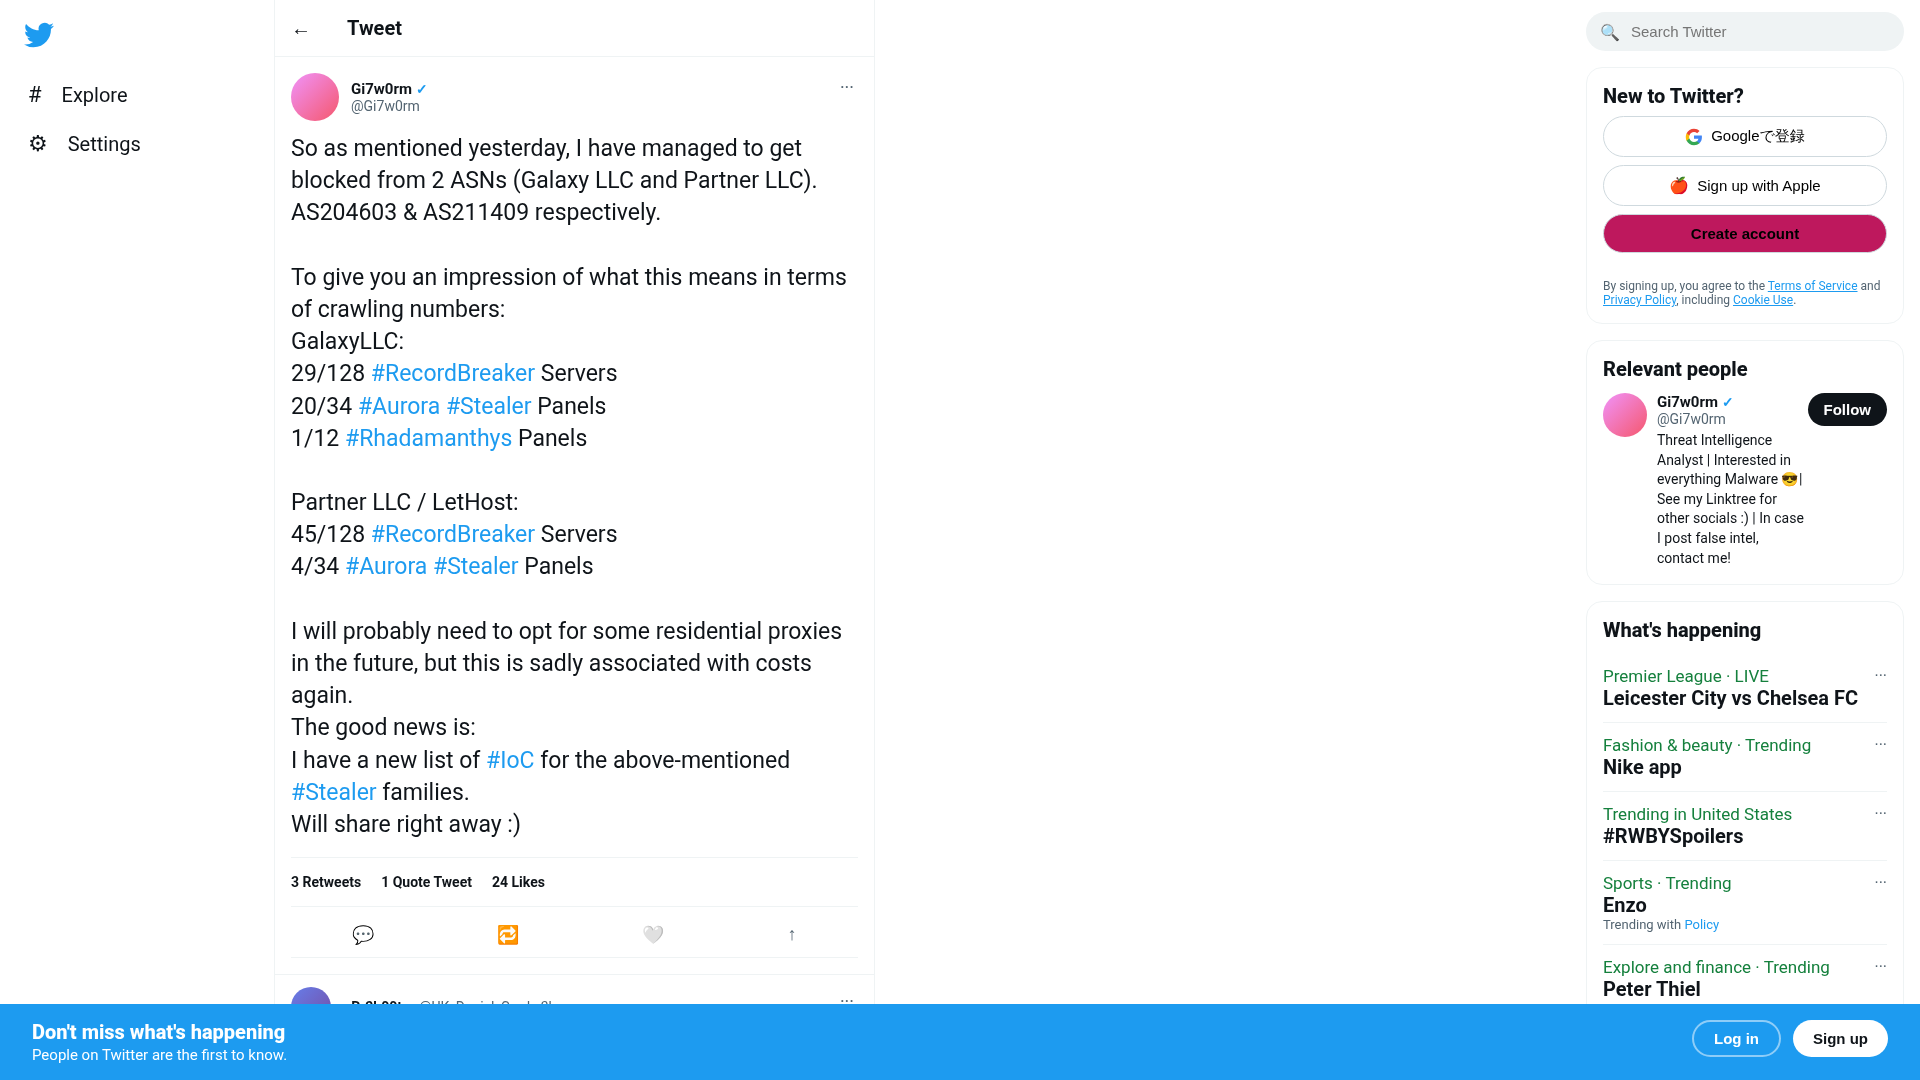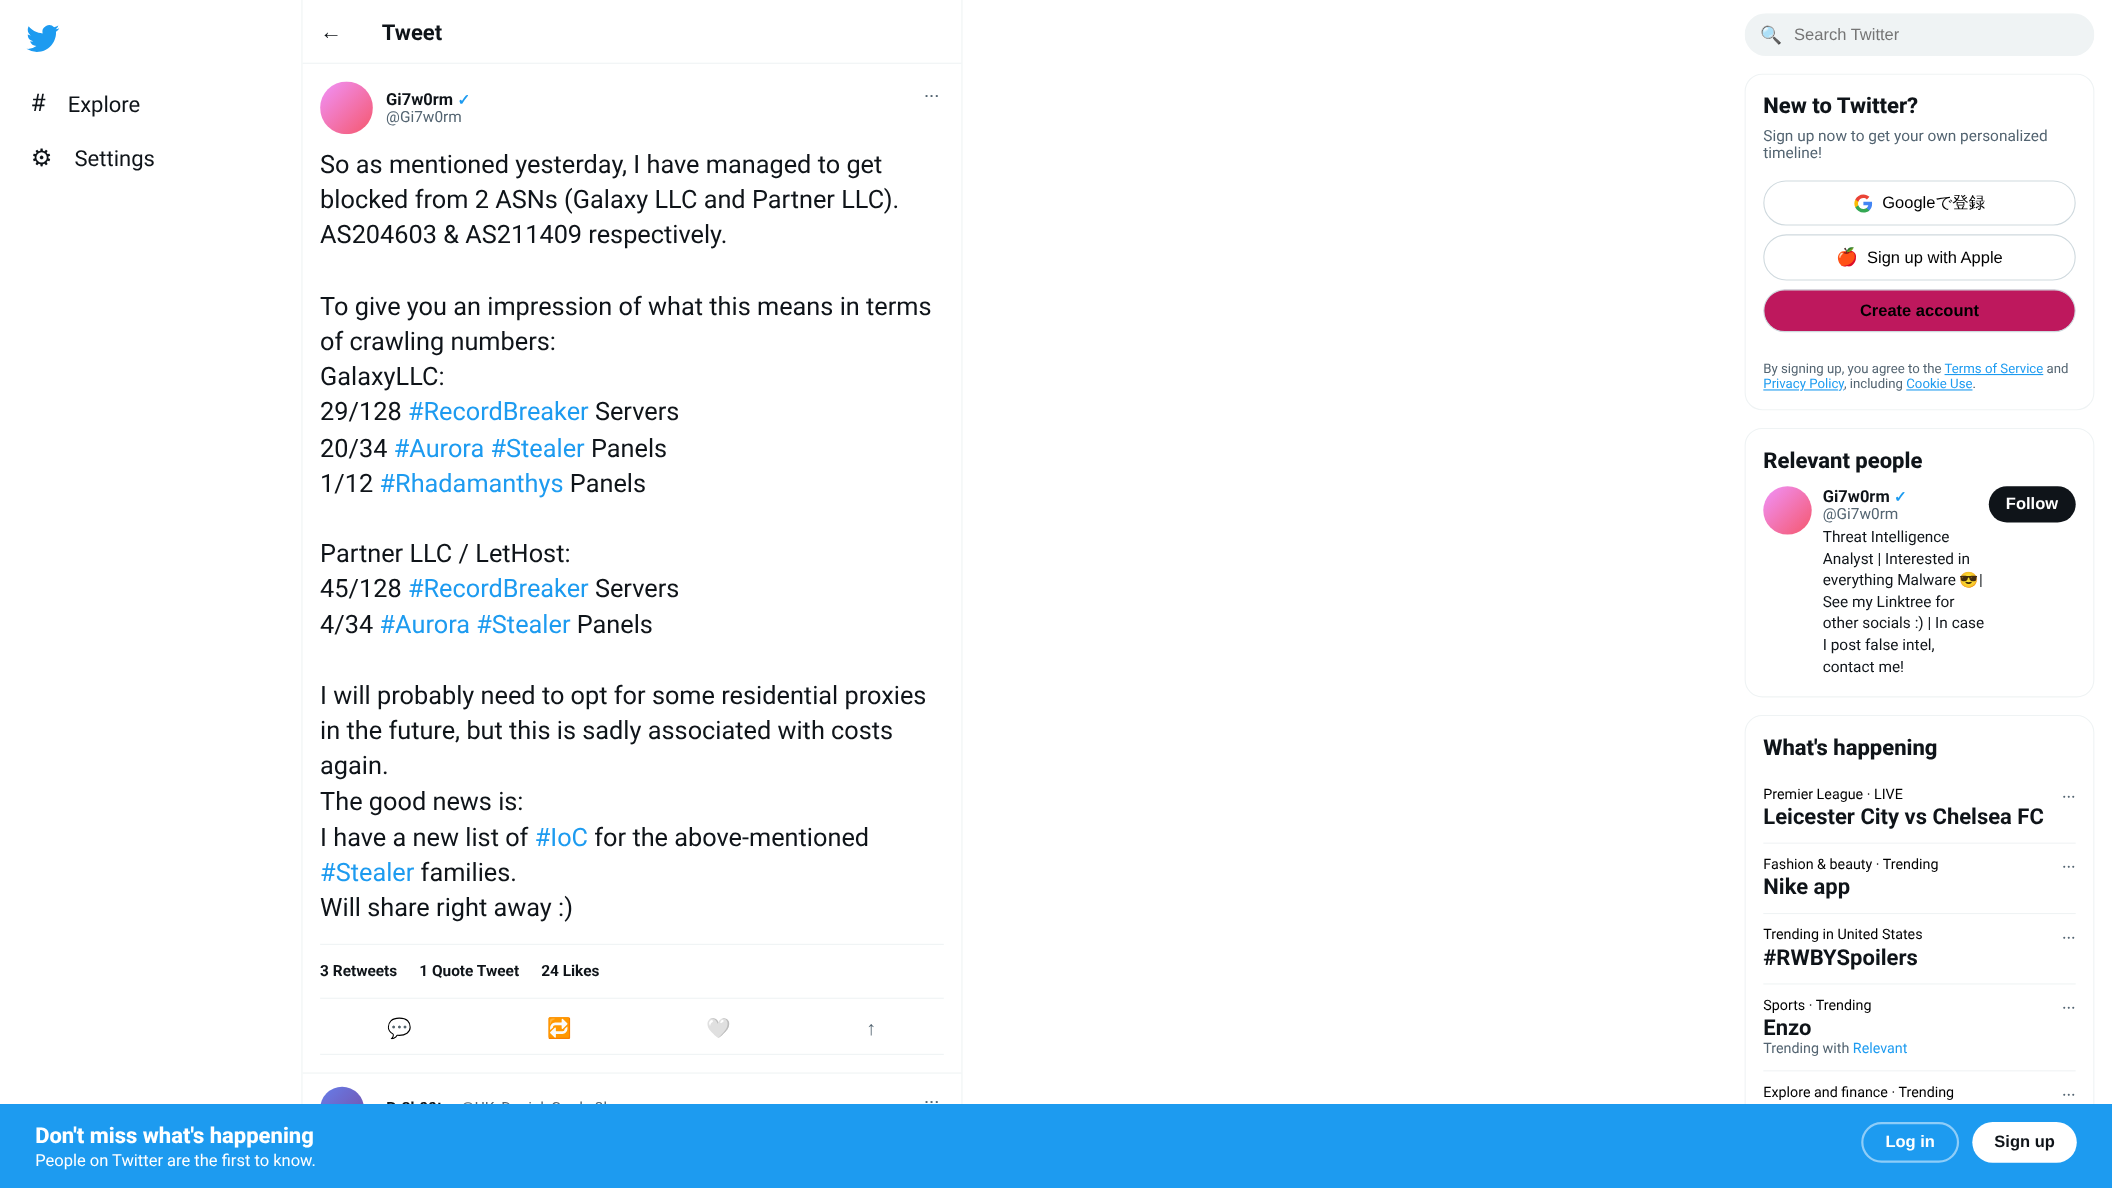--- a/index.html
+++ b/index.html
@@ -93,21 +93,21 @@
     .person-username { color: #536471; font-size: 14px; }
     .person-bio { font-size: 14px; color: #0f1419; margin-top: 4px; line-height: 1.4; }
     .follow-btn { background: #0f1419; color: #fff; border: none; border-radius: 9999px; padding: 8px 16px; font-size: 15px; font-weight: 700; cursor: pointer; flex-shrink: 0; }
 
     
     .whats-happening { background: #fff; border: 1px solid #eff3f4; border-radius: 16px; padding: 16px; margin-bottom: 16px; }
     .whats-happening h2 { font-size: 20px; font-weight: 800; margin-bottom: 12px; }
     .trend-item { padding: 12px 0; border-bottom: 1px solid #eff3f4; display: flex; justify-content: space-between; align-items: flex-start; }
     .trend-item:last-child { border-bottom: none; }
     .trend-info { flex: 1; }
-    .trend-category { font-size: 13px; color: #000000; }
+    .trend-category { font-size: 17px; color: #15803d; }
     .trend-name { font-weight: 700; font-size: 20px; }
     .trend-count { font-size: 13px; color: #536471; }
     .trend-more { color: #536471; cursor: pointer; font-size: 16px; }
 
     
     .bottom-banner { position: fixed; bottom: 0; left: 0; right: 0; background: #1d9bf0; color: #fff; padding: 16px 32px; display: flex; justify-content: space-between; align-items: flex-start; z-index: 100; }
     .banner-text h3 { font-size: 20px; font-weight: 800; margin-bottom: 2px; }
     .banner-text p { font-size: 15px; }
     .banner-btns { display: flex; gap: 12px; }
     .banner-login-btn { background: transparent; border: 2px solid rgba(255,255,255,0.5); color: #fff; border-radius: 9999px; padding: 8px 20px; font-size: 15px; font-weight: 700; cursor: pointer; }
@@ -222,21 +222,20 @@
 
   <div class="right-sidebar">
 
     <div class="search-box">
       <span class="search-icon">🔍</span>
       <input class="search-input" type="text" placeholder="Search Twitter" style="">
     </div>
 
     <div class="new-to-twitter">
       <h2>New to Twitter?</h2>
-      <p>Sign up now to get your own personalized timeline!</p>
 
       <button class="signup-btn">
         <svg class="google-icon" viewBox="0 0 24 24" xmlns="http://www.w3.org/2000/svg">
           <path d="M22.56 12.25c0-.78-.07-1.53-.2-2.25H12v4.26h5.92c-.26 1.37-1.04 2.53-2.21 3.31v2.77h3.57c2.08-1.92 3.28-4.74 3.28-8.09z" fill="#4285F4"></path>
           <path d="M12 23c2.97 0 5.46-.98 7.28-2.66l-3.57-2.77c-.98.66-2.23 1.06-3.71 1.06-2.86 0-5.29-1.93-6.16-4.53H2.18v2.84C3.99 20.53 7.7 23 12 23z" fill="#34A853"></path>
           <path d="M5.84 14.09c-.22-.66-.35-1.36-.35-2.09s.13-1.43.35-2.09V7.07H2.18C1.43 8.55 1 10.22 1 12s.43 3.45 1.18 4.93l2.85-2.22.81-.62z" fill="#FBBC05"></path>
           <path d="M12 5.38c1.62 0 3.06.56 4.21 1.64l3.15-3.15C17.45 2.09 14.97 1 12 1 7.7 1 3.99 3.47 2.18 7.07l3.66 2.84c.87-2.6 3.3-4.53 6.16-4.53z" fill="#EA4335"></path>
         </svg>
         <span>Googleで登録</span>
       </button>
@@ -297,21 +296,21 @@
           <div class="trend-category">Trending in United States</div>
           <div class="trend-name">#RWBYSpoilers</div>
         </div>
         <span class="trend-more">···</span>
       </div>
 
       <div class="trend-item">
         <div class="trend-info">
           <div class="trend-category">Sports · Trending</div>
           <div class="trend-name">Enzo</div>
-          <div class="trend-count">Trending with <span class="trend-amartey">Relevant</span></div>
+          <div class="trend-count">Trending with <span class="trend-amartey">Policy</span></div>
         </div>
         <span class="trend-more">···</span>
       </div>
 
       <div class="trend-item">
         <div class="trend-info">
           <div class="trend-category">Explore and finance · Trending</div>
           <div class="trend-name">Peter Thiel</div>
           <div class="trend-count">3,502 Tweets</div>
         </div>

